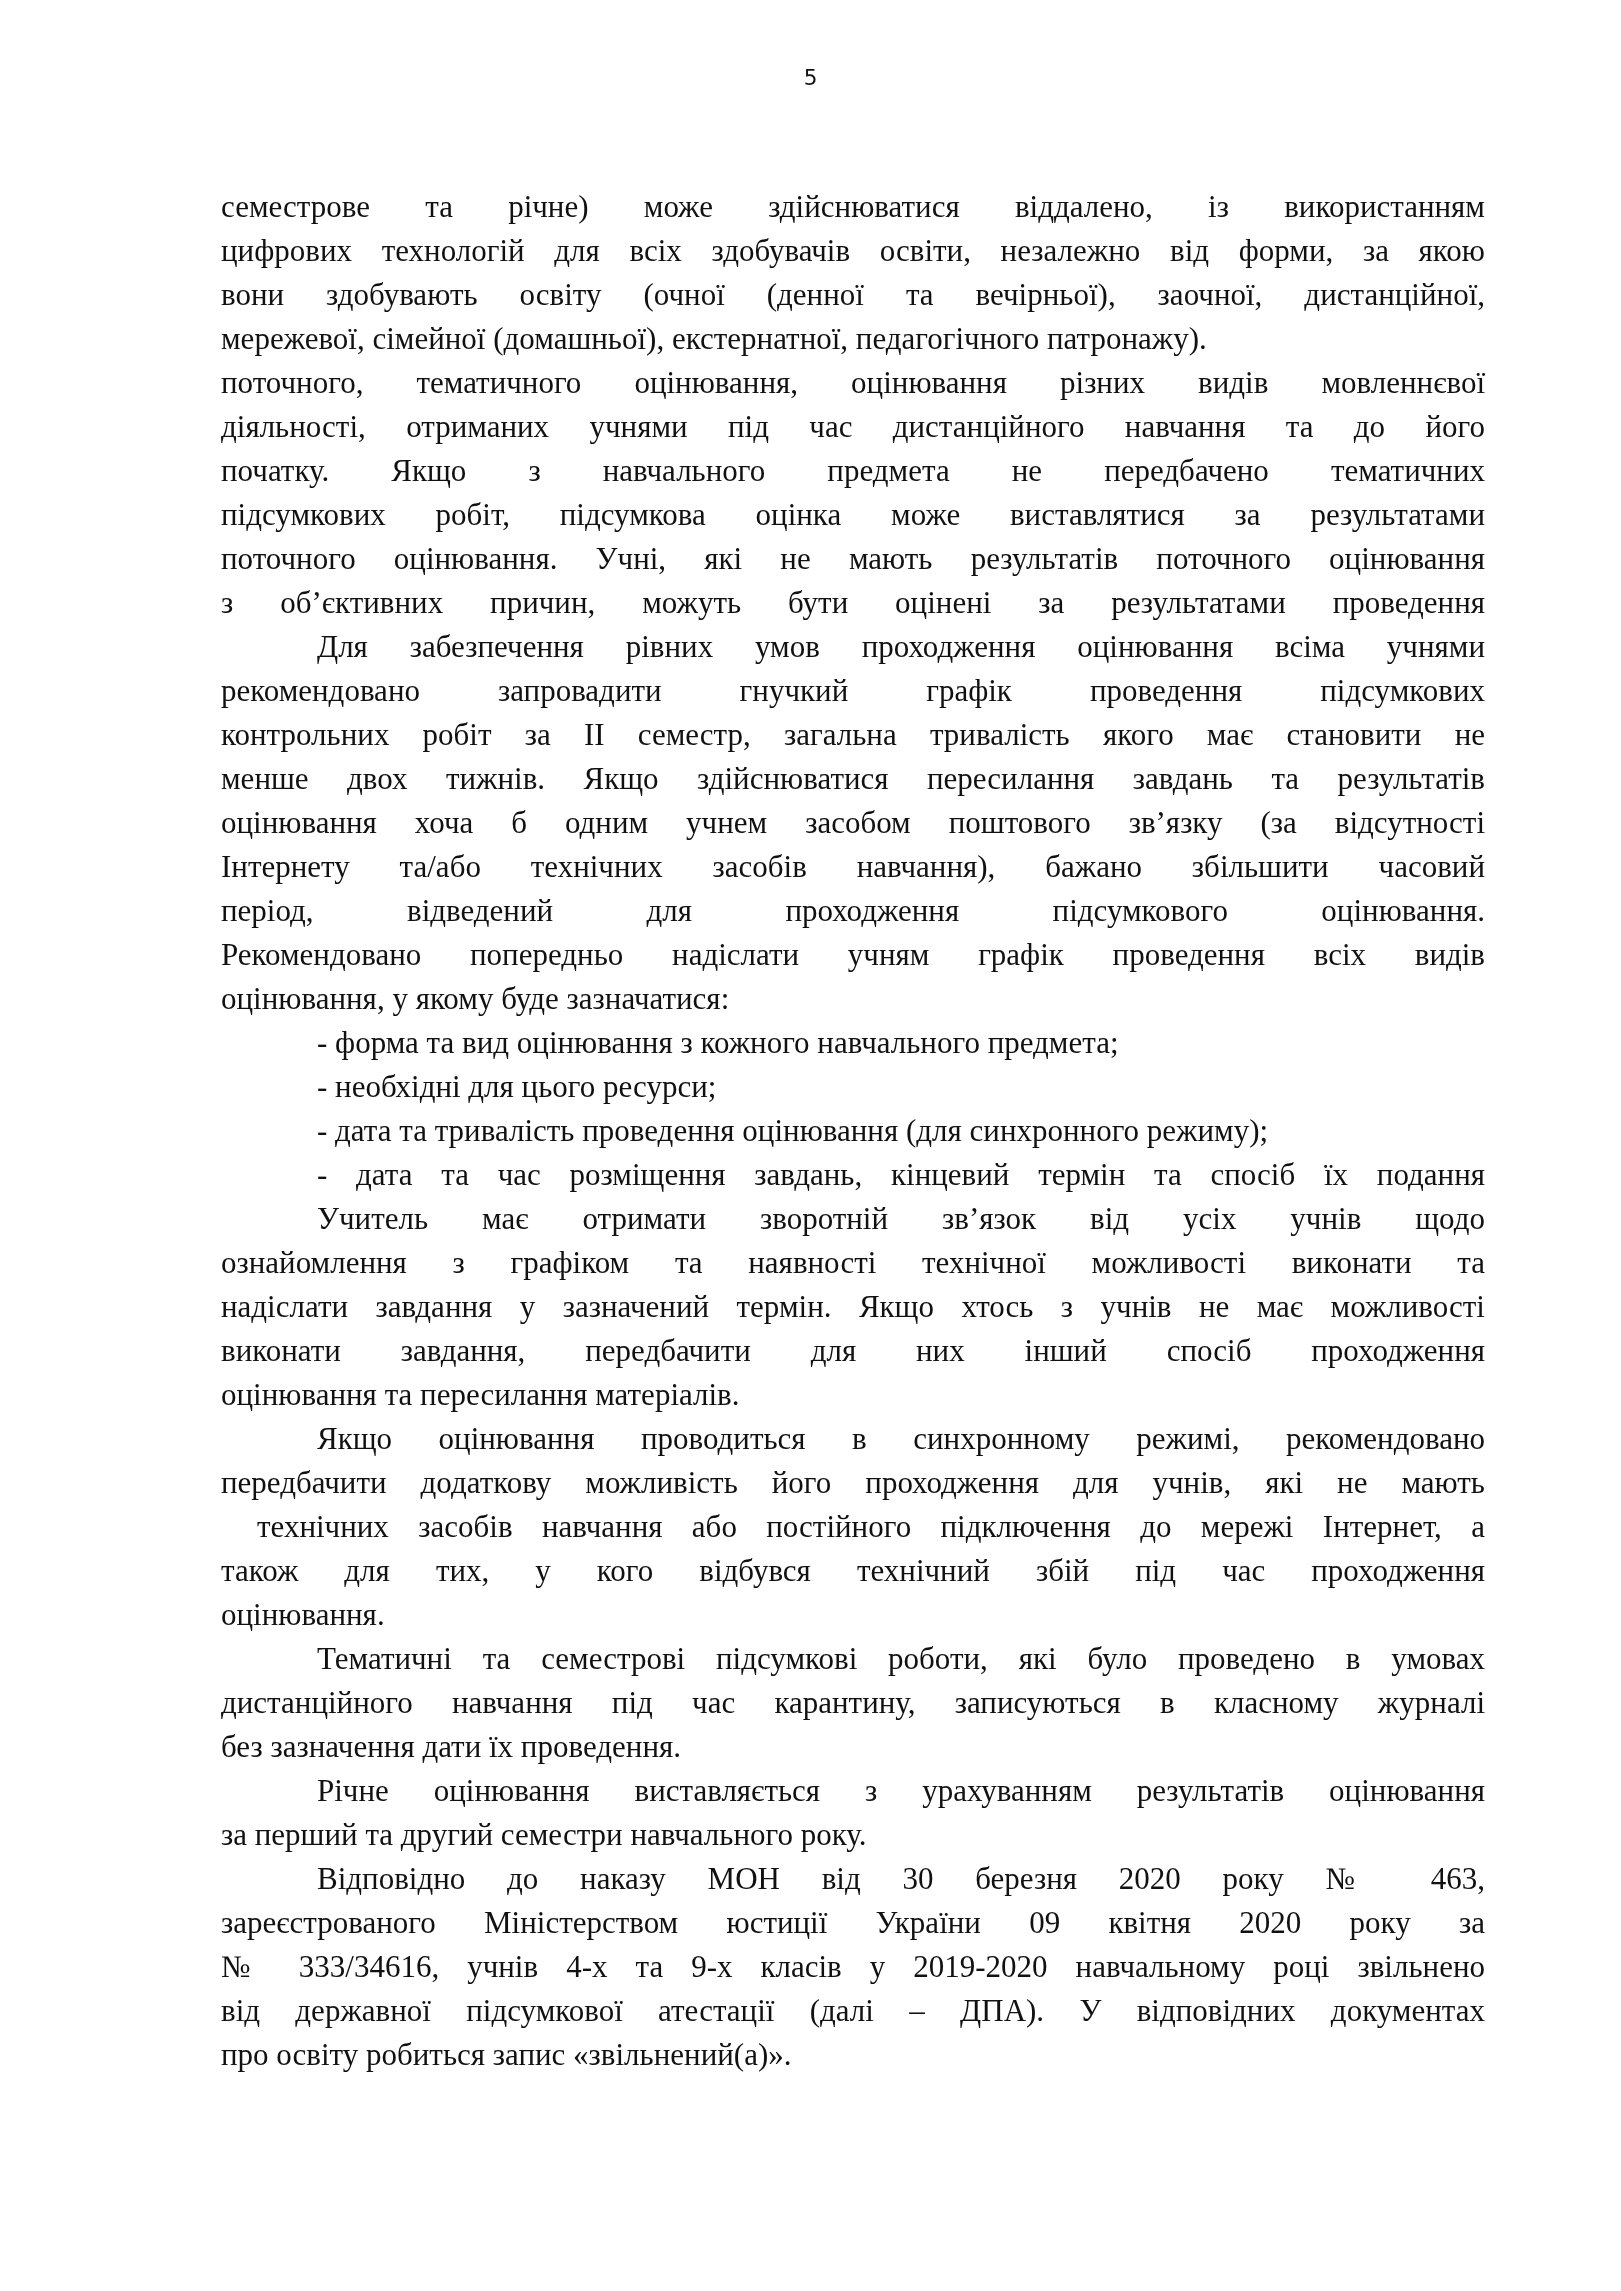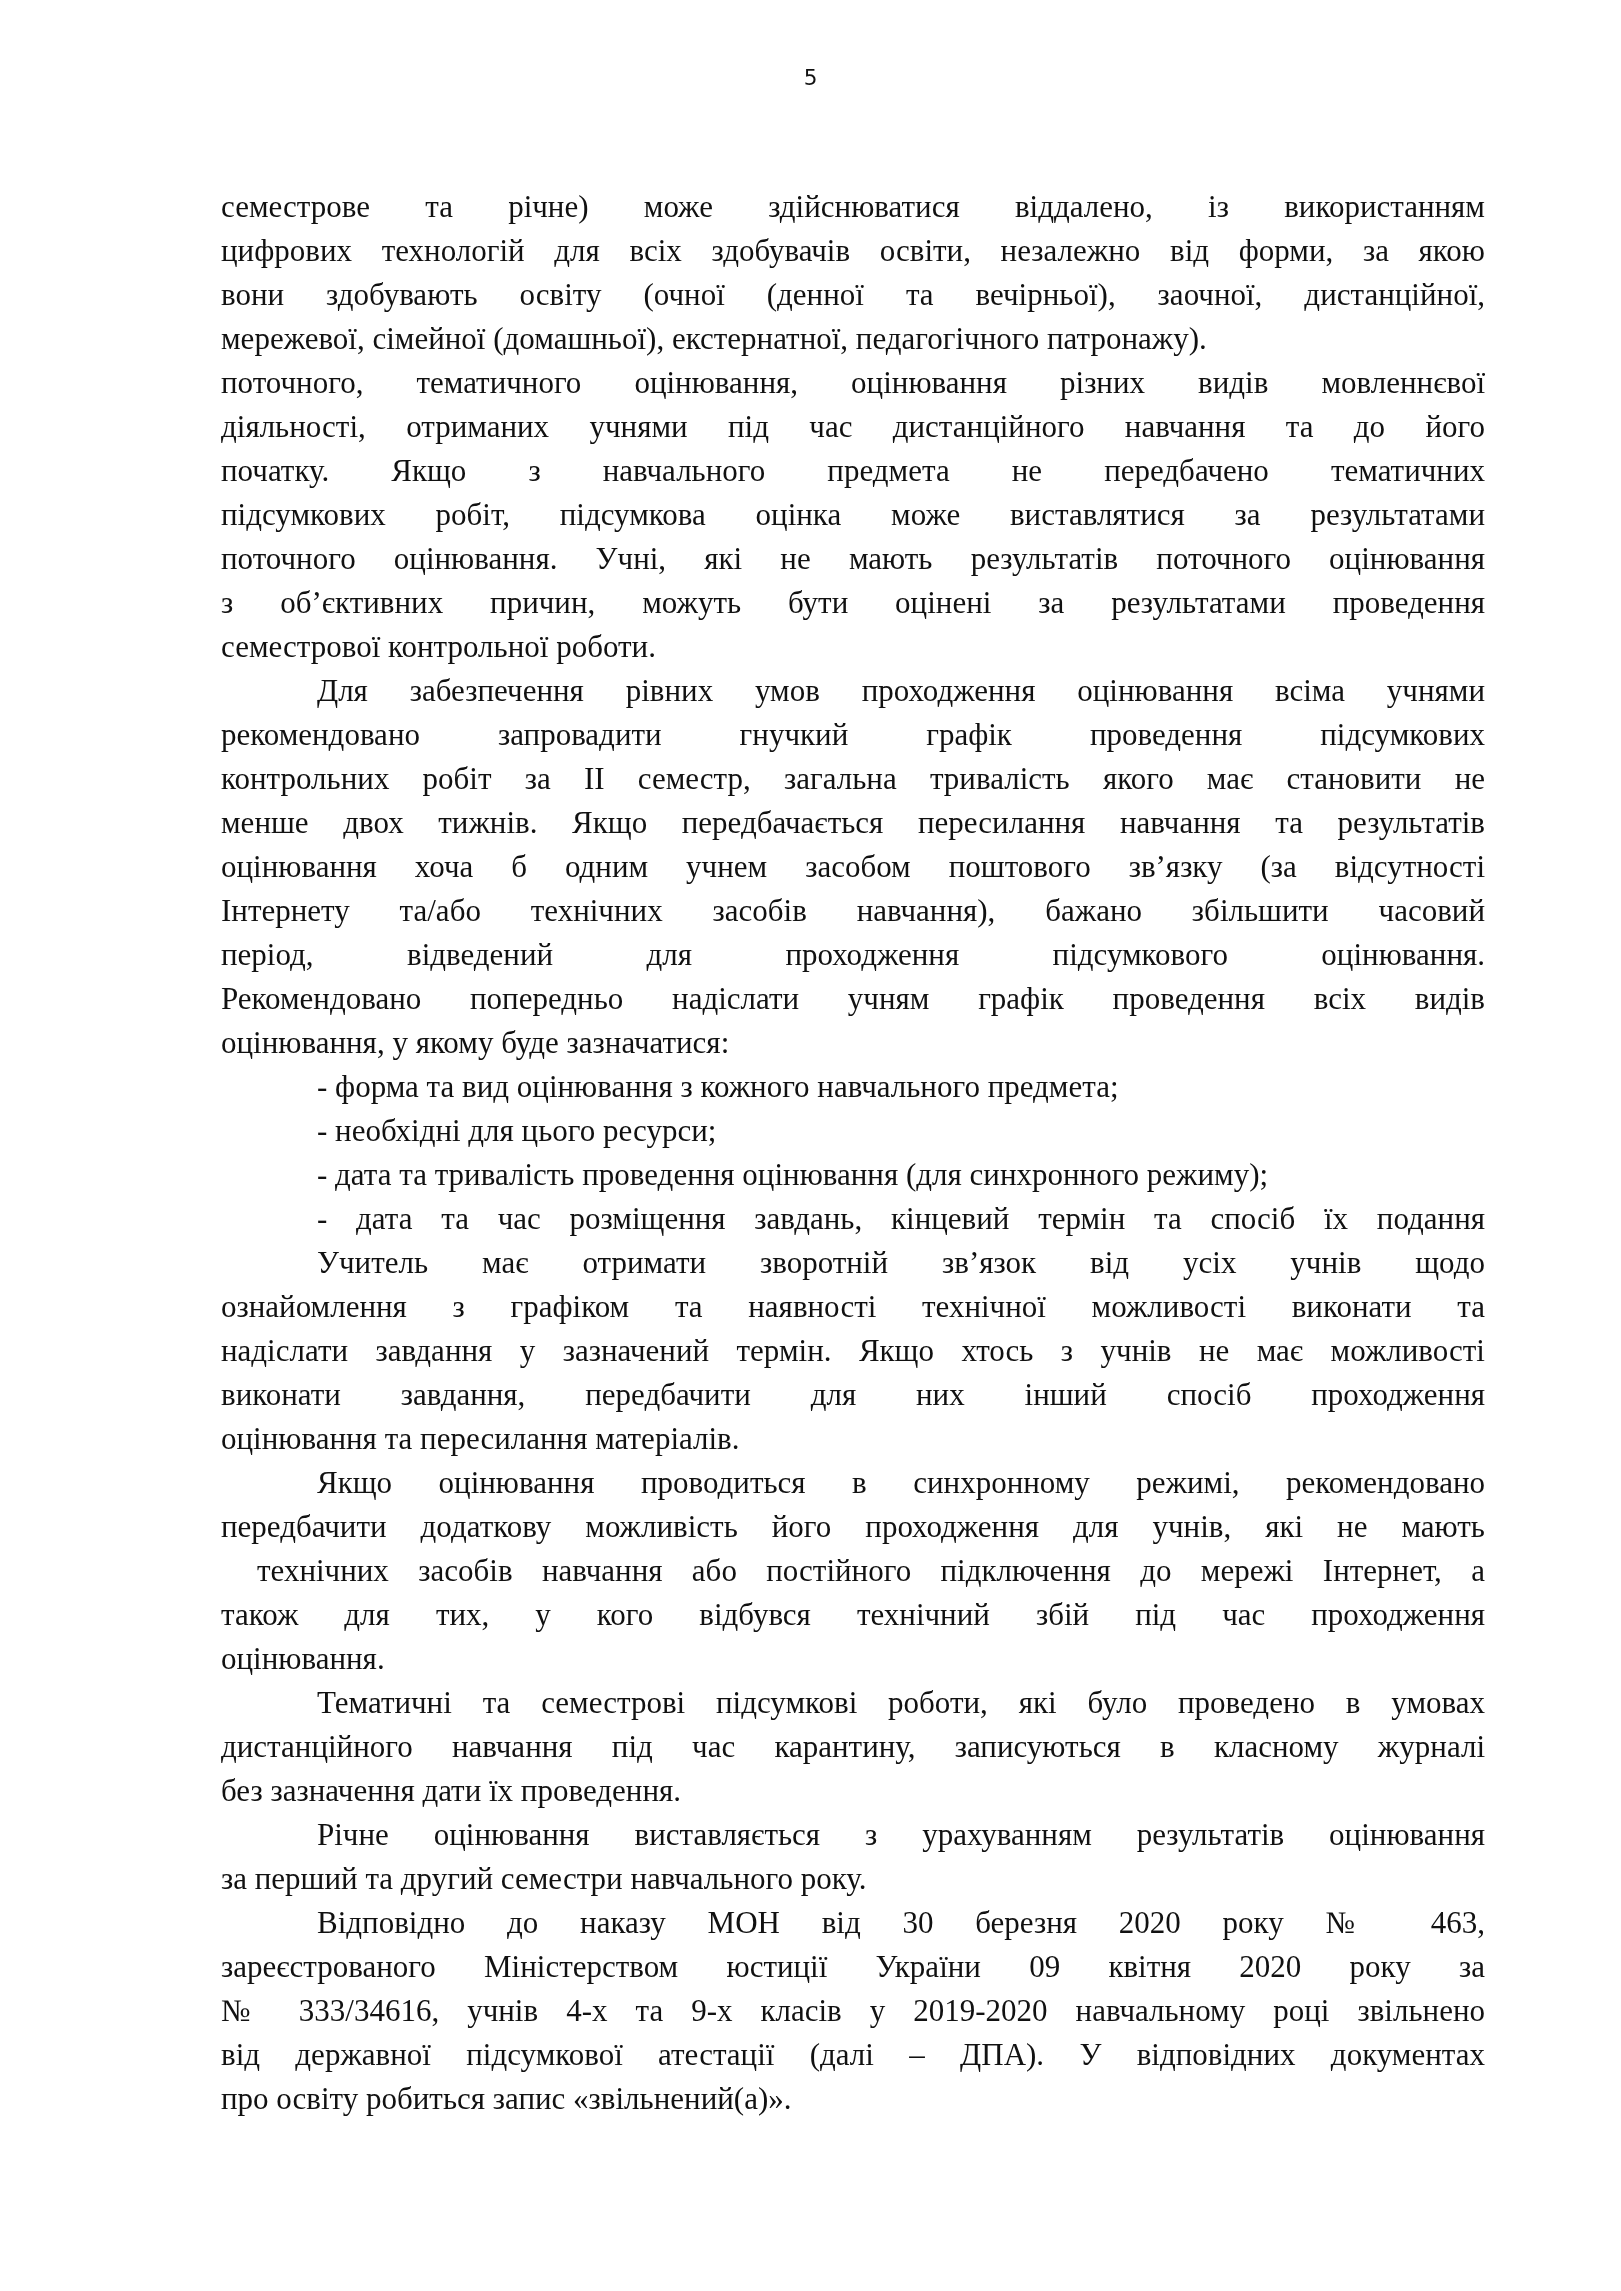--- a/index.html
+++ b/index.html
@@ -34,27 +34,26 @@
       <div class="line" style="white-space: normal;"><span>вони здобувають освіту (очної (денної та вечірньої), заочної, дистанційної,</span></div>
       <div class="line last" style="white-space: normal;"><span>мережевої, сімейної (домашньої), екстернатної, педагогічного патронажу).</span></div>
     </div>
     <div>
       <div class="line" style="white-space: normal;"><span>поточного, тематичного оцінювання, оцінювання різних видів мовленнєвої</span></div>
       <div class="line" style="white-space: normal;"><span>діяльності, отриманих учнями під час дистанційного навчання та до його</span></div>
       <div class="line" style="white-space: normal;"><span>початку. Якщо з навчального предмета не передбачено тематичних</span></div>
       <div class="line" style="white-space: normal;"><span>підсумкових робіт, підсумкова оцінка може виставлятися за результатами</span></div>
       <div class="line" style="white-space: normal;"><span>поточного оцінювання. Учні, які не мають результатів поточного оцінювання</span></div>
       <div class="line" style="white-space: normal;"><span>з об’єктивних причин, можуть бути оцінені за результатами проведення</span></div>
-      <div class="line last" style="white-space: normal;"><span>семестрової контрольної роботи.</span></div>
     </div>
     <div>
       <div class="line indent" style="white-space: normal;"><span>Для забезпечення рівних умов проходження оцінювання всіма учнями</span></div>
       <div class="line" style="white-space: normal;"><span>рекомендовано запровадити гнучкий графік проведення підсумкових</span></div>
       <div class="line" style="white-space: normal;"><span>контрольних робіт за ІІ семестр, загальна тривалість якого має становити не</span></div>
-      <div class="line" style="white-space: normal;"><span>менше двох тижнів. Якщо передбачається пересилання навчання та результатів</span></div>
+      <div class="line" style="white-space: normal;"><span>менше двох тижнів. Якщо здійснюватися пересилання завдань та результатів</span></div>
       <div class="line" style="white-space: normal;"><span>оцінювання хоча б одним учнем засобом поштового зв’язку (за відсутності</span></div>
       <div class="line" style="white-space: normal;"><span>Інтернету та/або технічних засобів навчання), бажано збільшити часовий</span></div>
       <div class="line" style="white-space: normal;"><span>період, відведений для проходження підсумкового оцінювання.</span></div>
       <div class="line" style="white-space: normal;"><span>Рекомендовано попередньо надіслати учням графік проведення всіх видів</span></div>
       <div class="line last" style="white-space: normal;"><span>оцінювання, у якому буде зазначатися:</span></div>
     </div>
     <div>
       <div class="line indent last" style="white-space: normal;"><span>- форма та вид оцінювання з кожного навчального предмета;</span></div>
     </div>
     <div>

